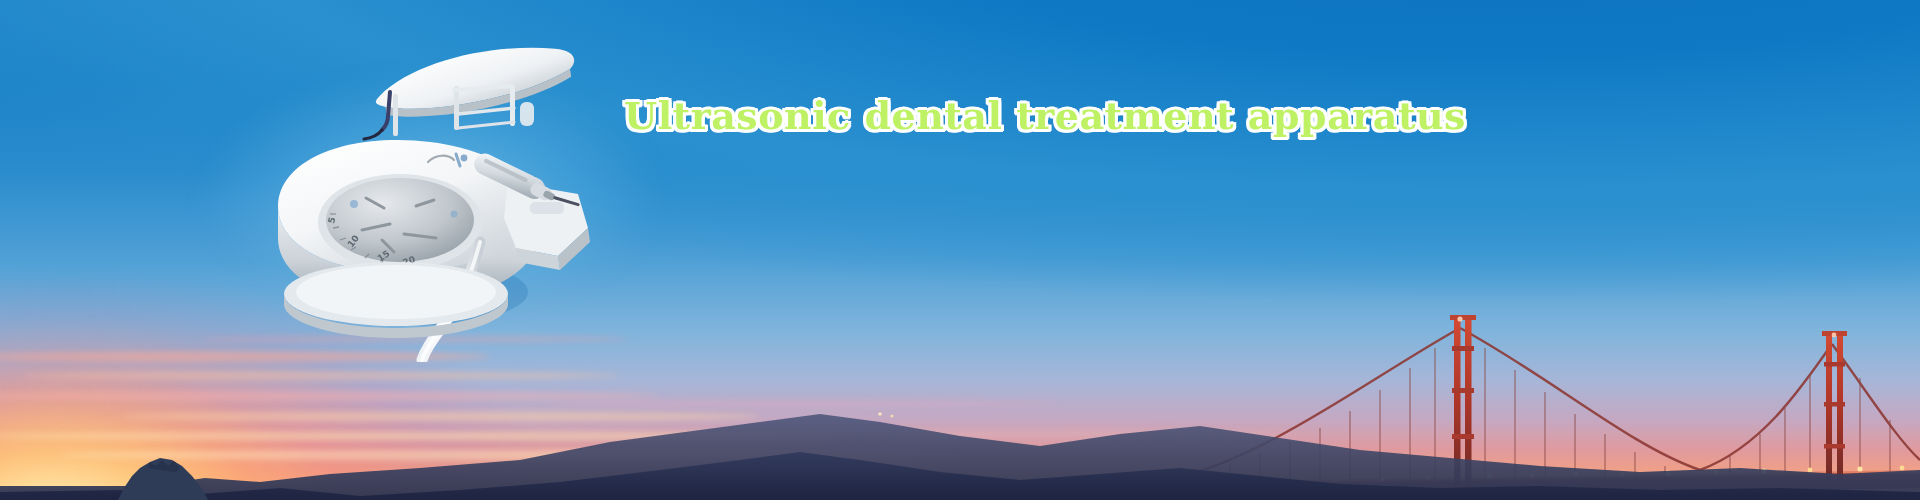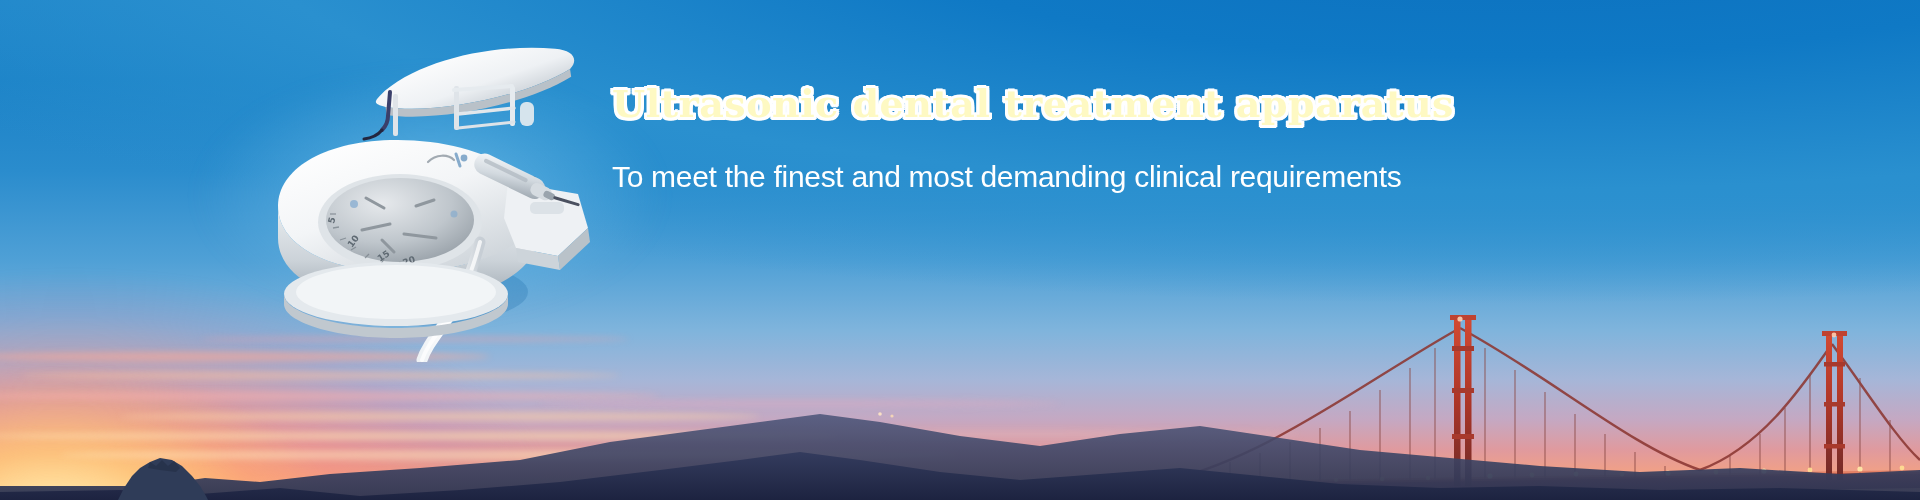--- a/index.html
+++ b/index.html
@@ -82,27 +82,27 @@
   }
   .device svg{display:block;width:100%;height:100%;}
 
   
   .copy{
     position:absolute;
     left:612px; top:84px;
     width:740px;
   }
   .headline{
-    margin:0;
+    margin:12px;
     font-family:"DejaVu Serif", serif;
     font-weight:700;
     font-size:38px;
     line-height:1.05;
     letter-spacing:.5px;
-    color:#fef9c3;
+    color:#bef264;
     white-space:nowrap;
     text-shadow:
       -2px -2px 0 #ffffff,  2px -2px 0 #ffffff,
       -2px  2px 0 #ffffff,  2px  2px 0 #ffffff,
       -3px  0   0 #ffffff,  3px  0   0 #ffffff,
        0   -3px 0 #ffffff,  0    3px 0 #ffffff,
       -2px  3px 0 #ffffff,  2px  3px 0 #ffffff,
       -3px  2px 0 #ffffff,  3px  2px 0 #ffffff,
       -3px -2px 0 #ffffff,  3px -2px 0 #ffffff;
   }
@@ -406,16 +406,15 @@
         <ellipse cx="138" cy="252" rx="112" ry="32" fill="#e4e9ed"></ellipse>
         <path d="M26,252 C26,270 76,286 138,286 C200,286 250,270 250,252
                  L250,262 C250,280 200,296 138,296 C76,296 26,280 26,262 Z" fill="#c0c8cf"></path>
         <ellipse cx="138" cy="250" rx="100" ry="27" fill="#f2f5f7"></ellipse>
       </g>
     </svg>
   </div>
 
   <div class="copy">
     <h1 class="headline">Ultrasonic dental treatment apparatus</h1>
-    <p class="subhead">To meet the finest and most demanding clinical requirements</p>
   </div>
 
 </div>
 
 </body></html>

